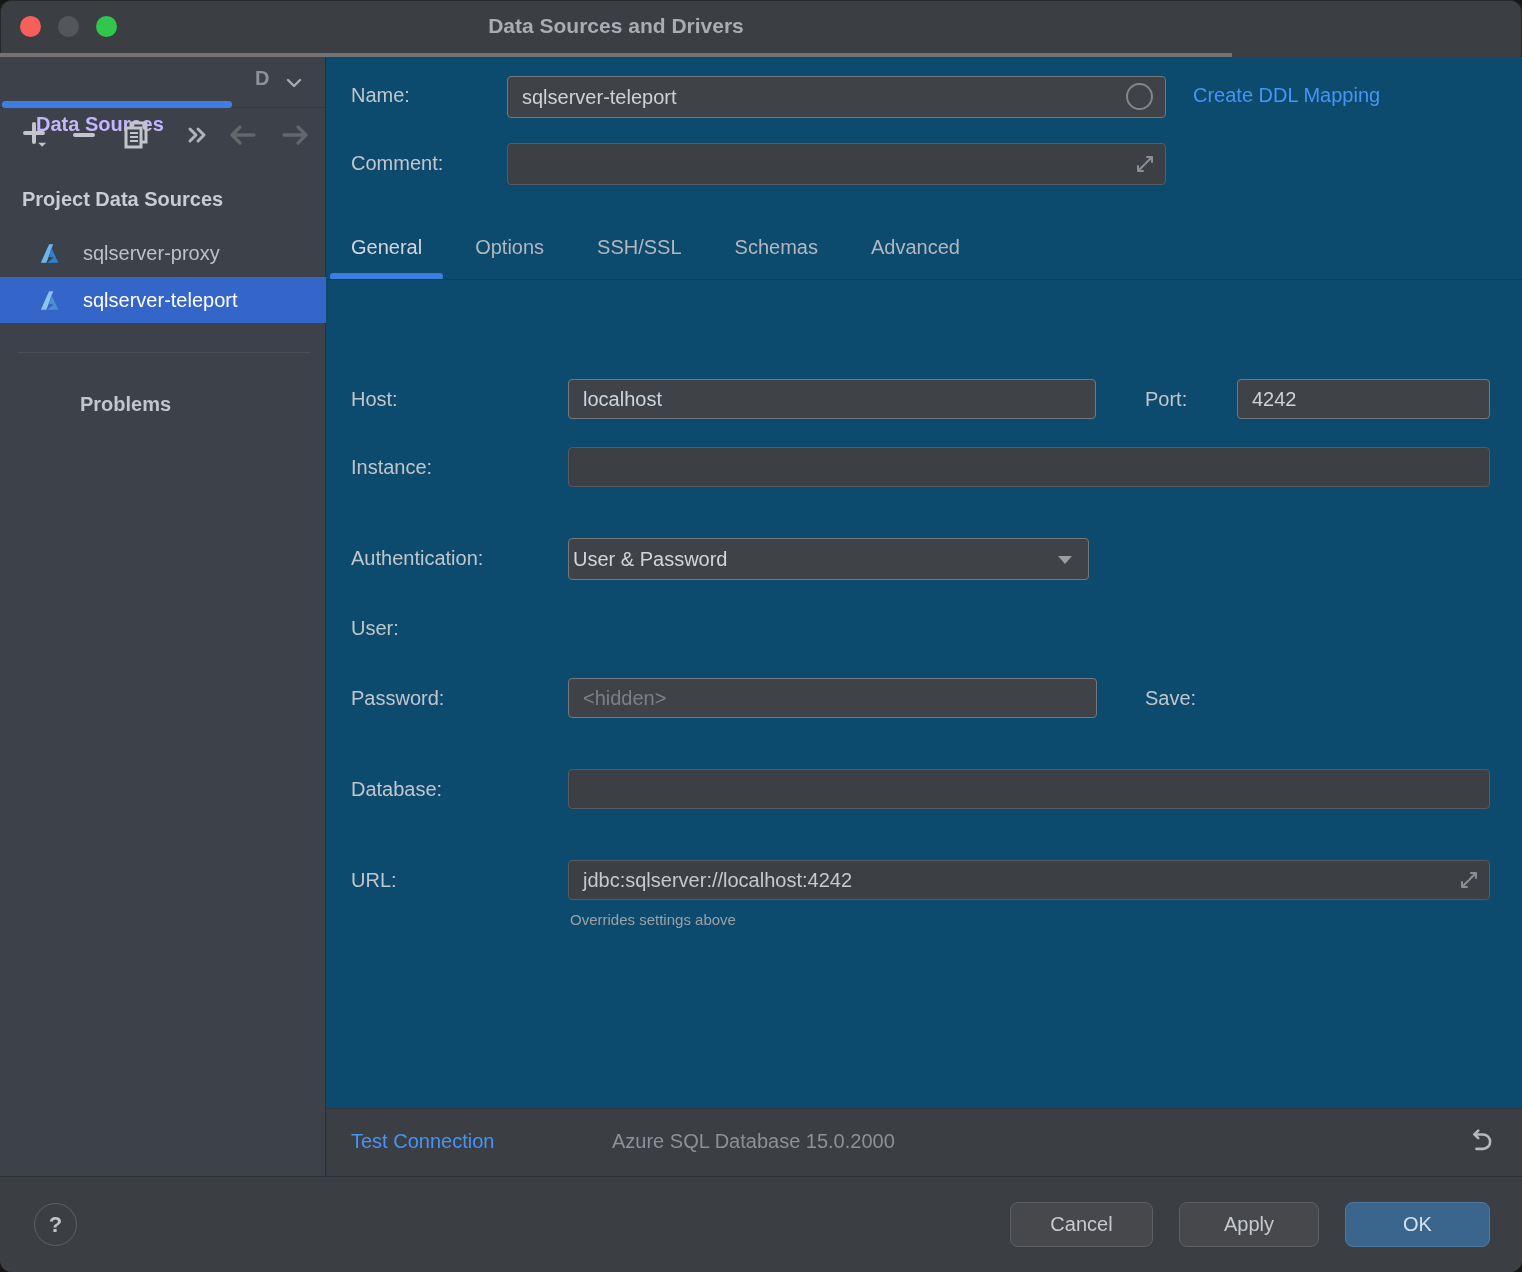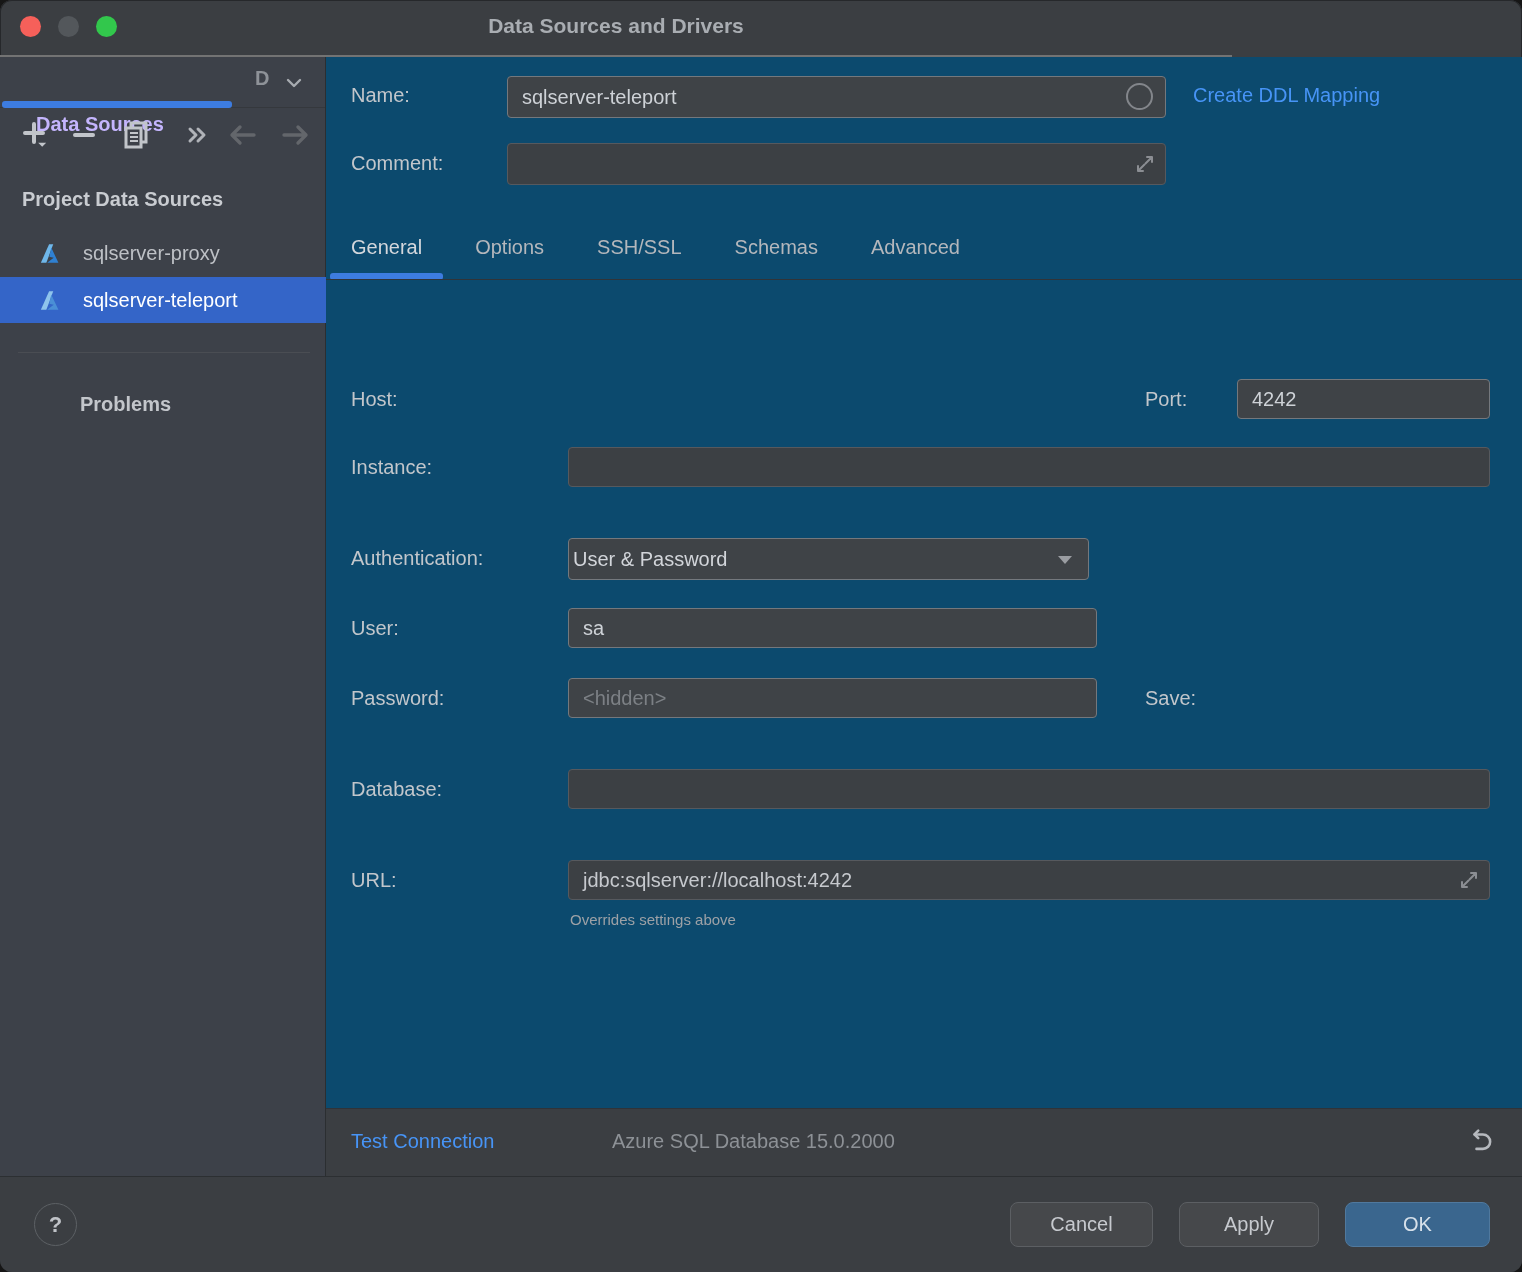--- a/index.html
+++ b/index.html
@@ -2,21 +2,21 @@
 <html><head>
 <meta charset="utf-8">
 <style>
   * { margin:0; padding:0; box-sizing:border-box; }
   html,body { background:#161616; }
   body { width:1522px; height:1272px; font-family:"Liberation Sans", sans-serif; color:#c6c9ce; }
 
   .window { position:relative; width:1522px; height:1272px; background:#3b3e42; border-radius:12px; overflow:hidden; box-shadow:0 0 0 1px #26282b inset; }
 
   
-  .titlebar { position:absolute; left:0; top:0; width:1232px; height:57px; border-bottom:2px solid #737373;padding-left:47px; }
+  .titlebar { position:absolute; left:0; top:0; width:1232px; height:57px; border-bottom:4px solid #737373;padding-left:47px; }
   .lights { position:absolute; left:20px; top:16px; display:flex; gap:17px; }
   .light { width:21px; height:21px; border-radius:50%; display:inline-block; }
   .title { position:absolute; left:0; right:0; top:14px; text-align:center; font-size:21px; font-weight:bold; color:#a9adb2; }
 
   
   .sidebar { position:absolute; left:0; top:57px; width:326px; height:1119px; background:#3d4149; border-right:1px solid #2b2e31; }
   .sb-header { position:absolute; left:0; top:0; width:100%; height:51px; border-bottom:1px solid #35383d; }
   .sb-tab { position:absolute; left:36px; top:10px; font-size:20px; font-weight:bold; color:#c4b5fd;margin-top:46px; }
   .sb-underline { position:absolute; left:2px; top:44px; width:230px; height:7px; border-radius:3px; background:#3d7ce0; }
   .sb-tab-trunc { position:absolute; left:255px; top:10px; width:17px; overflow:hidden; font-size:20px; font-weight:bold; color:#8e9298; white-space:nowrap; }
@@ -173,40 +173,40 @@
       <span class="tab active">General</span>
       <span class="tab">Options</span>
       <span class="tab">SSH/SSL</span>
       <span class="tab">Schemas</span>
       <span class="tab">Advanced</span>
     </div>
     <div class="tabs-sep"></div>
 
 
     <div class="f-label" style="left:25px; top:331px">Host:</div>
+    <div class="input" style="left:242px; top:322px; width:528px">
+      <span style="color:#cbd6e0">localhost</span>
+    </div>
     <div class="f-label" style="left:819px; top:331px">Port:</div>
     <div class="input" style="left:911px; top:322px; width:253px">
       <span>4242</span>
     </div>
 
     <div class="f-label" style="left:25px; top:399px">Instance:</div>
     <div class="input flat" style="left:242px; top:390px; width:922px">
       <span></span>
     </div>
 
     <div class="f-label" style="left:25px; top:490px">Authentication:</div>
     <div class="combo" style="left:242px; top:481px; width:521px">
       <span>User &amp; Password</span>
       <span class="dd-arrow"></span>
     </div>
 
     <div class="f-label" style="left:25px; top:560px">User:</div>
-    <div class="input" style="left:242px; top:551px; width:529px">
-      <span>sa</span>
-    </div>
 
     <div class="f-label" style="left:25px; top:630px">Password:</div>
     <div class="input" style="left:242px; top:621px; width:529px">
       <span class="placeholder">&lt;hidden&gt;</span>
     </div>
     <div class="f-label" style="left:819px; top:630px">Save:</div>
 
     <div class="f-label" style="left:25px; top:721px">Database:</div>
     <div class="input flat" style="left:242px; top:712px; width:922px">
       <span></span>

